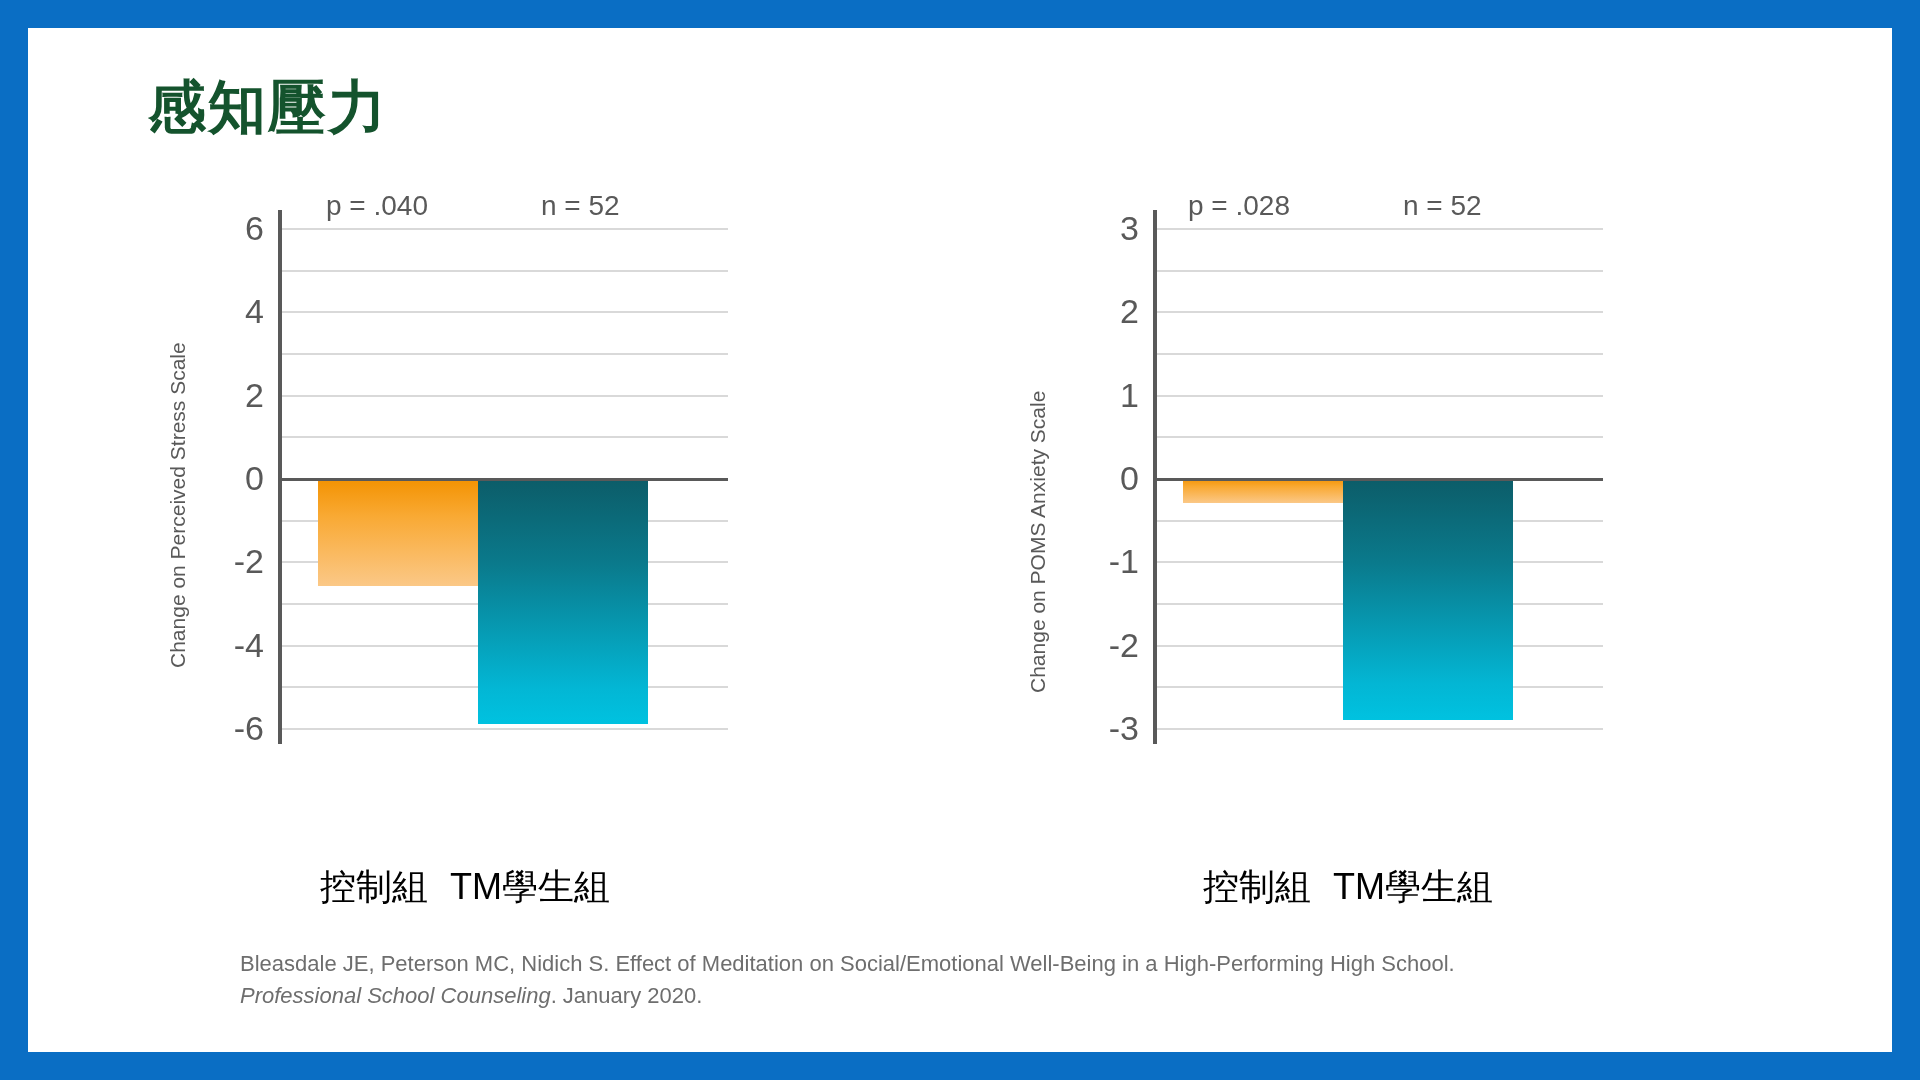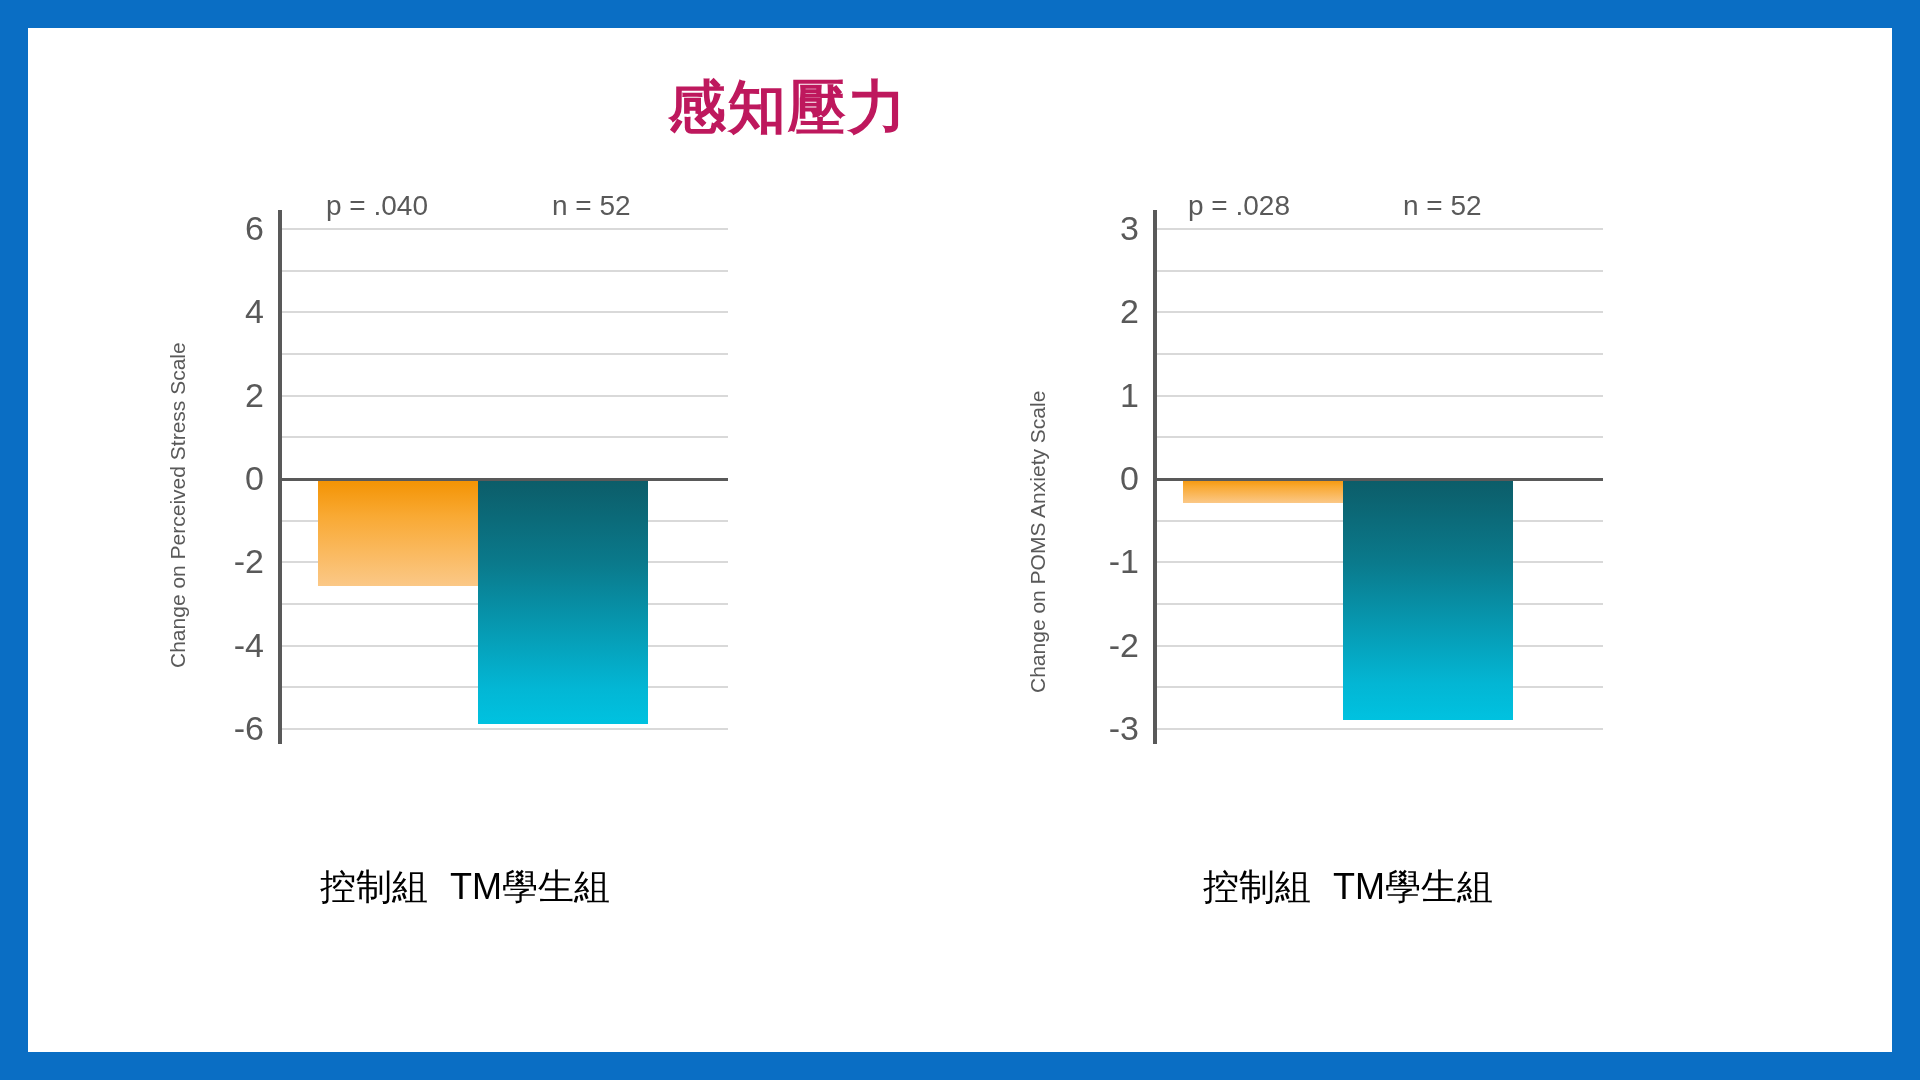--- a/index.html
+++ b/index.html
@@ -16,34 +16,34 @@
     background: #ffffff;
   }
 
   
   .panel { position: absolute; top: 0; height: 900px; }
   #panel-stress  { left: 60px;   width: 820px; }
   #panel-anxiety { left: 950px;  width: 820px; }
 
   .chart-title {
     position: absolute; top: 50px; left: 0; width: 100%;
-    text-align: right;
-    font-size: 58px; font-weight: bold; color: #be185d;
+    text-align: left;
+    font-size: 58px; font-weight: bold; color: #14532d;
     letter-spacing: 2px;
     line-height: 1;
   }
   #panel-stress  .chart-title { padding-left: 60px; }
   #panel-anxiety .chart-title { padding-left: 60px; }
 
   .stat-row {
     position: absolute; top: 162px;
     font-size: 28px; color: #595959;
     display: flex;
   }
-  #panel-stress  .stat-row { left: 238px; gap: 11px; }
+  #panel-stress  .stat-row { left: 238px; }
   #panel-anxiety .stat-row { left: 210px; }
   .stat-row .pval { width: 215px; }
   .stat-row .nval { }
 
   
   .axis-title {
     position: absolute;
     font-size: 21px; color: #595959;
     white-space: nowrap;
     transform-origin: left top;
@@ -195,14 +195,15 @@
 
       <div class="bar orange" style="left:30px; top:250px; width:160px; height:25px;"></div>
       <div class="bar teal" style="left:190px; top:250px; width:170px; height:242px;"></div>
     </div>
 
     <div class="cat-labels">
       <span>控制組</span><span class="gap"></span><span>TM學生組</span>
     </div>
   </section>
 
+  <div id="citation"><span>Bleasdale JE, Peterson MC, Nidich S. Effect of Meditation on Social/Emotional Well-Being in a High-Performing High School. </span><span class="journal">Professional School Counseling</span><span>. January 2020.</span></div>
 
 </div>
 
 </body></html>

